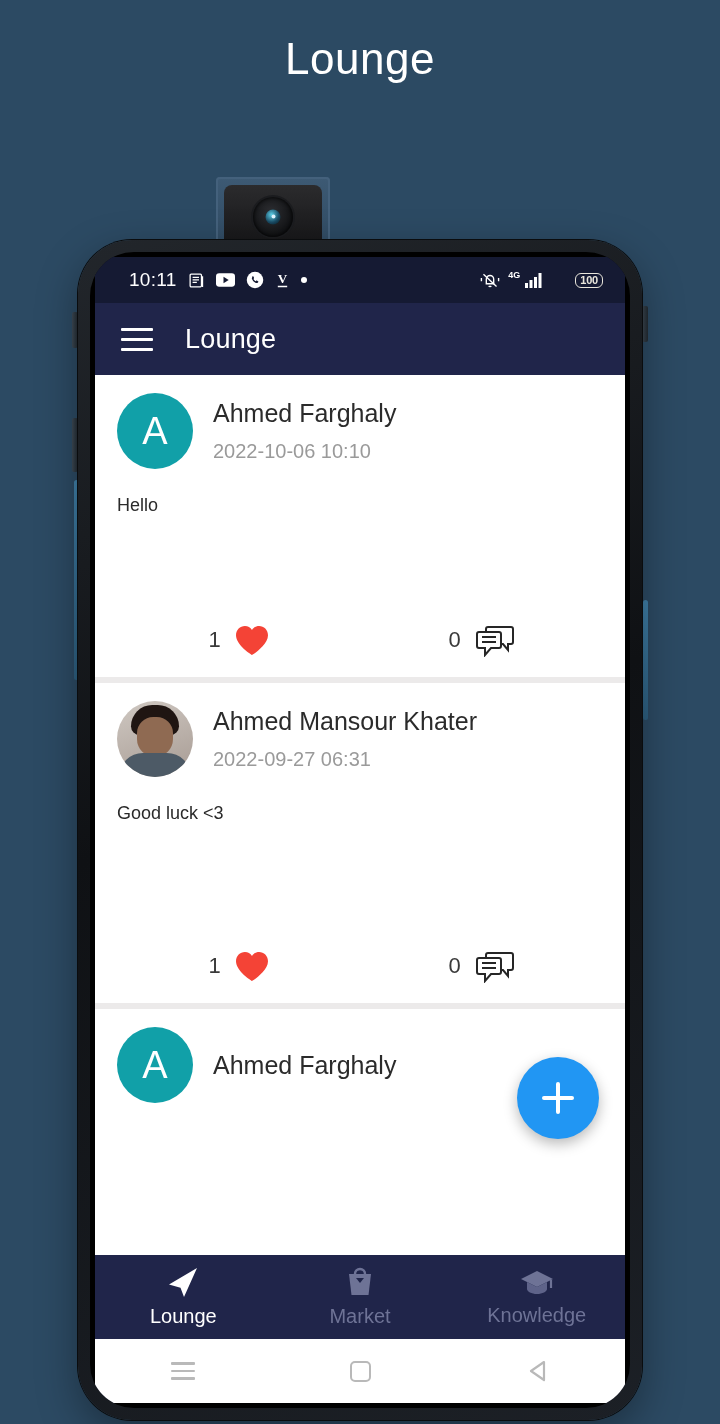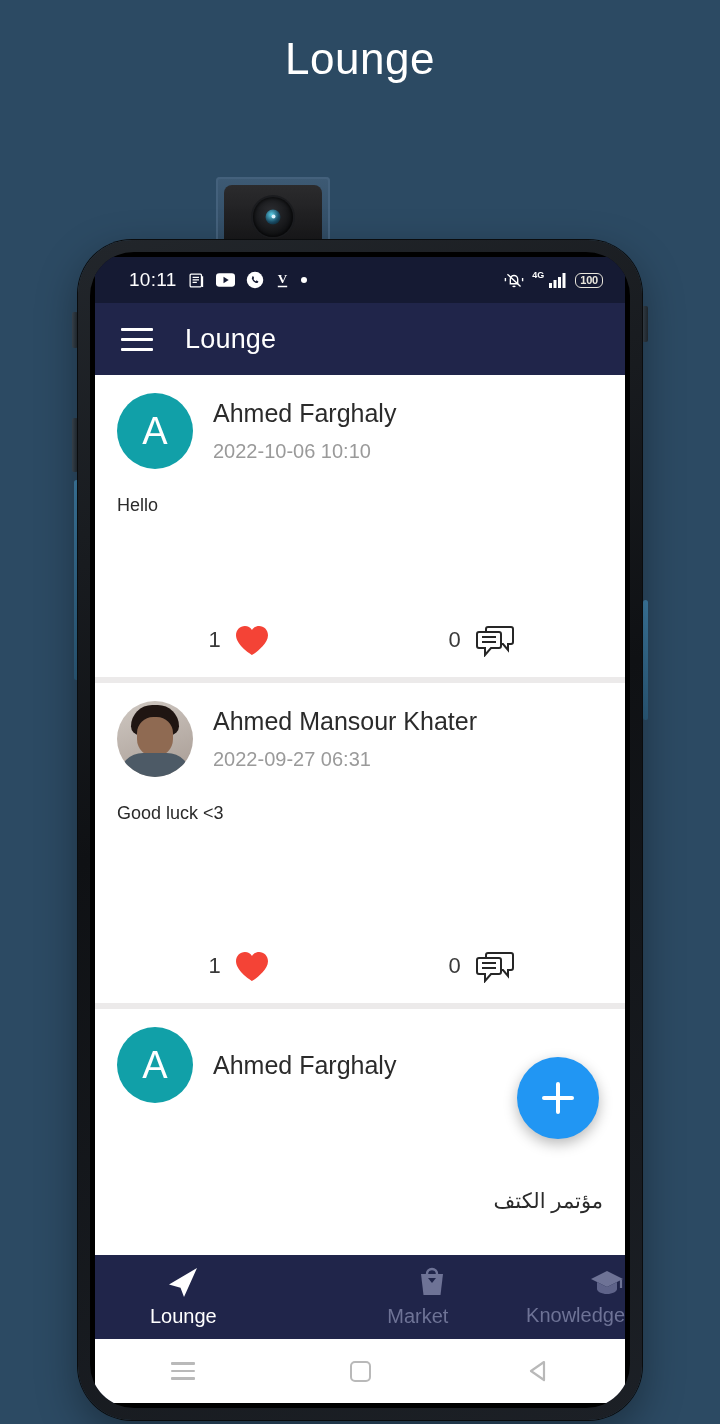--- a/index.html
+++ b/index.html
@@ -132,20 +132,21 @@
   .dot-icon { width: 6px; height: 6px; border-radius: 50%; background: #fff; }
   .batt {
     border: 1.6px solid #e9e6dc;
     border-radius: 6px;
     font-size: 11px;
     font-weight: 700;
     color: #e9e6dc;
     padding: 1px 4px;
     line-height: 1;
     letter-spacing: -0.2px;
+    margin-left: 24px;
   }
   .net-label { font-size: 9px; font-weight: 700; position: relative; top: -5px; margin-right: -3px; }
 
   
   .app-bar {
     flex: 0 0 72px;
     background: #20254a;
     display: flex;
     align-items: center;
     padding-left: 26px;
@@ -260,21 +261,21 @@
   }
   .nav-item {
     flex: 1 1 0;
     display: flex; flex-direction: column;
     align-items: center; justify-content: center;
     gap: 6px;
     cursor: pointer;
   }
   .nav-item .nav-label { font-size: 20px; font-weight: 500; }
   .nav-item.active { color: #ffffff; }
-  .nav-item.inactive { color: #6e7396; align-items: flex-end; }
+  .nav-item.inactive { color: #6e7396; }
   .nav-icon svg { display: block; }
 
   
   .sys-nav {
     flex: 0 0 64px;
     background: #ffffff;
     display: flex;
     align-items: center;
   }
   .sys-btn {
@@ -445,21 +446,20 @@
           </div>
         </div>
 
         <div class="post-card c3">
           <div class="post-head">
             <div class="avatar" style="background:#11a0a8">A</div>
             <div class="post-meta">
               <div class="post-author">Ahmed Farghaly</div>
             </div>
           </div>
-          <div class="post-body rtl">مؤتمر الكتف</div>
         </div>
 
         <div class="fab">
           <span class="plus-v"></span>
           <span class="plus-h"></span>
         </div>
       </div>
 
       <div class="bottom-nav">
         <div class="nav-item active">

